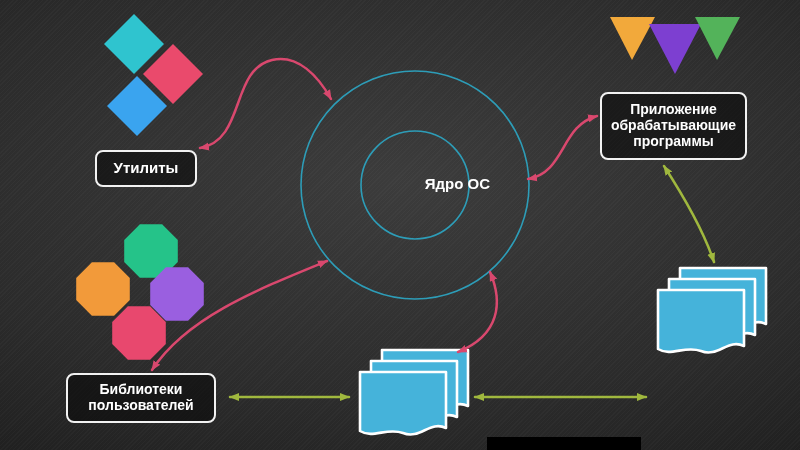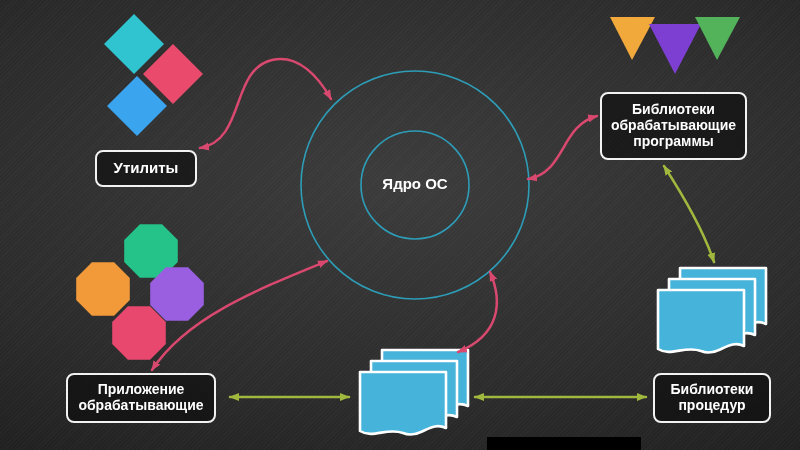--- a/index.html
+++ b/index.html
@@ -27,21 +27,21 @@
     font-weight:bold;
     display:flex;align-items:center;justify-content:center;
     text-align:center;
     line-height:1.13;
     padding:4px 6px;
     box-sizing:border-box;
   }
   .kernel-label{
     position:absolute;
     left:340px;top:175px;width:150px;
-    text-align:center;
+    text-align:right;
     color:#ffffff;font-weight:bold;font-size:15px;
   }
   .bottom-bar{
     position:absolute;
     left:487px;top:437px;width:154px;height:13px;
     background:#000000;
   }
 </style>
 </head>
 <body>
@@ -99,21 +99,20 @@
 
     <path class="arrow" d="M 230,397 L 349,397" marker-start="url(#mgreen)" marker-end="url(#mgreen)" stroke="#a0b83e"></path>
     <path class="arrow" d="M 475,397 L 646,397" marker-start="url(#mgreen)" marker-end="url(#mgreen)" stroke="#a0b83e"></path>
     <path class="arrow" d="M 664,166 C 686,200 704,232 714,262" marker-start="url(#mgreen)" marker-end="url(#mgreen)" stroke="#a0b83e"></path>
   </svg>
 
   <div class="kernel-label">Ядро ОС</div>
 
   <div class="label-box" style="left:95px;top:150px;width:102px;height:37px;font-size:15px;">Утилиты</div>
 
-  <div class="label-box" style="left:600px;top:92px;width:147px;height:68px;font-size:14px;">Библиотеки обрабатывающие программы</div>
+  <div class="label-box" style="left:600px;top:92px;width:147px;height:68px;font-size:14px;">Приложение обрабатывающие программы</div>
 
-  <div class="label-box" style="left:66px;top:373px;width:150px;height:50px;font-size:14px;">Приложение обрабатывающие</div>
+  <div class="label-box" style="left:66px;top:373px;width:150px;height:50px;font-size:14px;">Библиотеки пользователей</div>
 
-  <div class="label-box" style="left:653px;top:373px;width:118px;height:50px;font-size:14px;">Библиотеки процедур</div>
 
   <div class="bottom-bar"></div>
 
 </div>
 
 </body></html>

